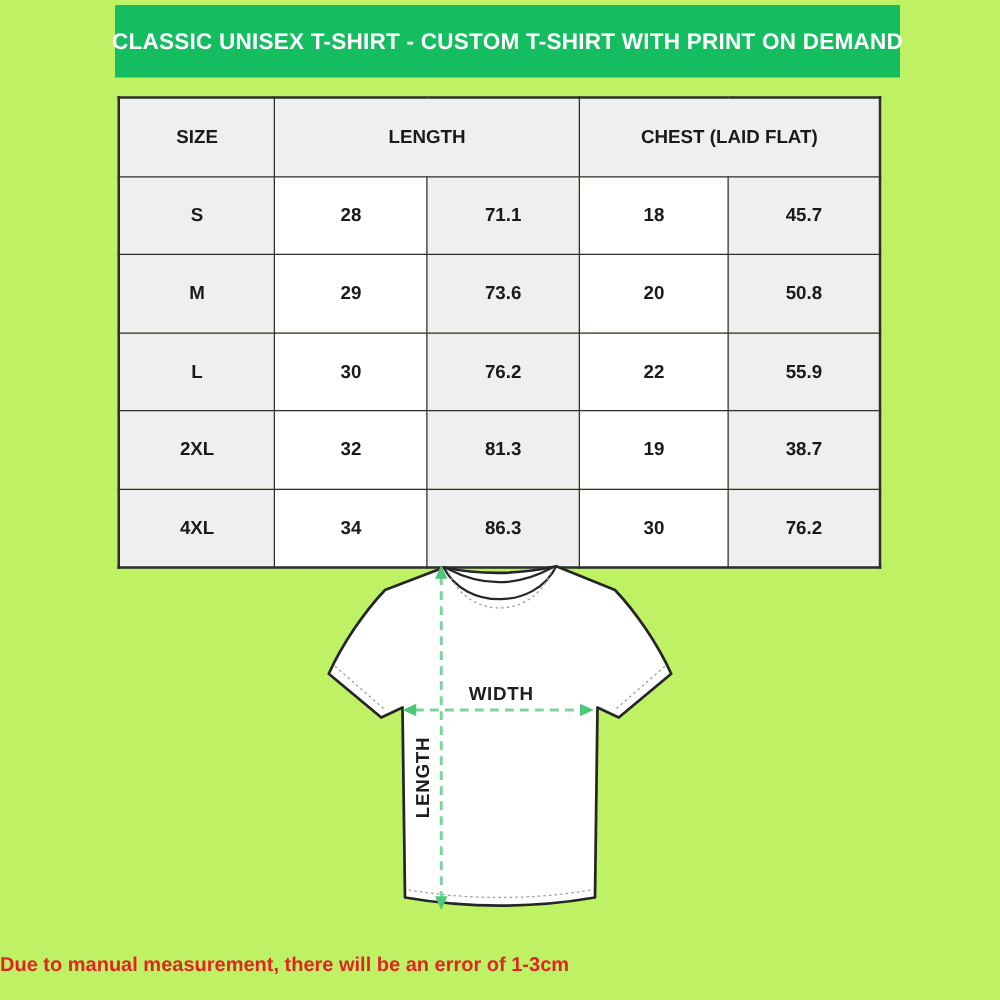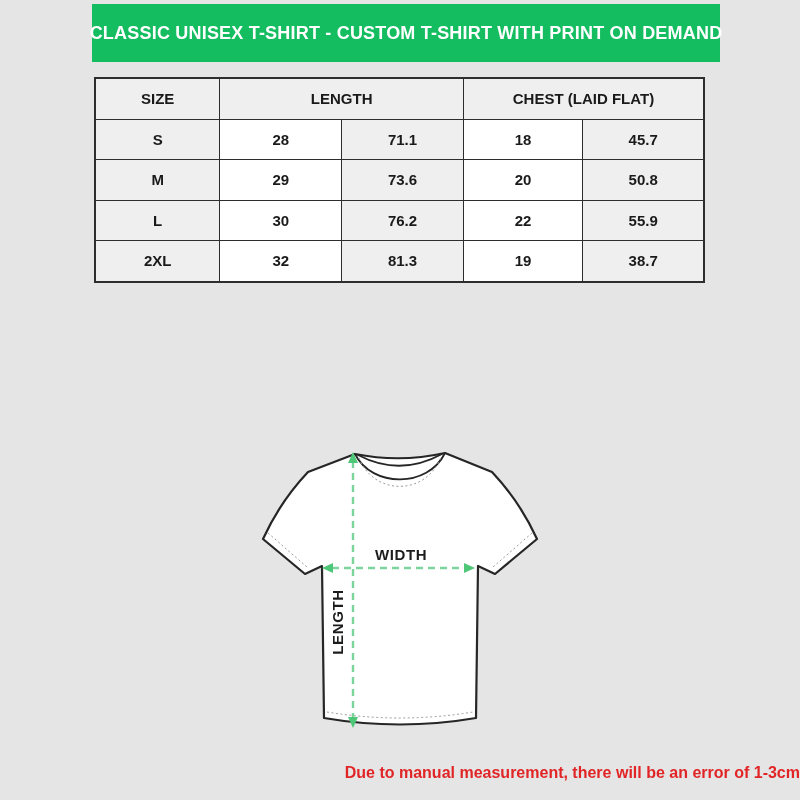--- a/index.html
+++ b/index.html
@@ -1,57 +1,57 @@
 <!DOCTYPE html>
 <html><head>
 <meta charset="utf-8">
 <style>
   html,body { margin:0; padding:0; background:#ffffff; }
   #page {
-    position:relative; width:800px; height:800px; background:#e5e5e5;
+    position:relative; width:800px; height:800px; background:#bef264;
     font-family:"Liberation Sans", sans-serif; overflow:hidden;
   }
 
   
   .banner {
     position:absolute; left:92px; top:4px; width:628px; height:58px;
     background:#13BD60; display:flex; align-items:center; justify-content:center;
   }
   .banner-title {
     color:#ffffff; font-weight:bold; font-size:18px; letter-spacing:0.2px;
     white-space:nowrap;
   }
 
   
   table.size-table {
     position:absolute; left:94px; top:77px; width:611px;
     border-collapse:collapse; table-layout:fixed;
     border:2px solid #2d2d2d;
   }
   .size-table th, .size-table td {
-    border:1.5px solid #2d2d2d; height:33.5px; padding:3px;
+    border:1.5px solid #2d2d2d; height:33.5px; padding:14px;
     text-align:center; vertical-align:middle;
     font-size:15px; font-weight:bold; color:#1a1a1a; background:#ffffff;
   }
   .size-table thead th { background:#efefef; }
   .size-table td.shade { background:#efefef; }
 
   
   svg.tshirt { position:absolute; left:240px; top:435px; width:320px; height:320px; }
   .tee    { fill:#ffffff; stroke:#262626; stroke-width:2.2; stroke-linejoin:round; }
   .detail { fill:none; stroke:#262626; stroke-width:1.8; stroke-linecap:round; }
   .stitch { fill:none; stroke:#9a9a9a; stroke-width:1; stroke-dasharray:2 2.5; }
   .mline  { fill:none; stroke:#7DD49B; stroke-width:2.4; stroke-dasharray:7 5; }
   .ahead  { fill:#4FC778; stroke:none; }
   .dlabel { font-family:"Liberation Sans", sans-serif; font-size:15px; font-weight:bold;
             letter-spacing:0.6px; fill:#1c1c1c; }
 
   
   .note {
-    position:absolute; left:0; top:764px; width:800px; text-align:right;
+    position:absolute; left:0; top:764px; width:800px; text-align:left;
     color:#E12526; font-weight:bold; font-size:16px;
   }
 </style>
 </head>
 <body>
 
 <div id="page">
 
   <div class="banner">
     <span class="banner-title">CLASSIC UNISEX T-SHIRT - CUSTOM T-SHIRT WITH PRINT ON DEMAND</span>
@@ -94,20 +94,27 @@
           <td>22</td>
           <td class="shade">55.9</td>
         </tr>
         <tr>
           <td class="shade">2XL</td>
           <td>32</td>
           <td class="shade">81.3</td>
           <td>19</td>
           <td class="shade">38.7</td>
         </tr>
+        <tr>
+          <td class="shade">4XL</td>
+          <td>34</td>
+          <td class="shade">86.3</td>
+          <td>30</td>
+          <td class="shade">76.2</td>
+        </tr>
       </tbody>
   </table>
 
   <svg class="tshirt" viewBox="240 435 320 320" xmlns="http://www.w3.org/2000/svg">
 
     <path class="tee" d="M 445,453
          L 492,472
          C 509,490 526,515 537,539
          L 495,574
          L 478,566

